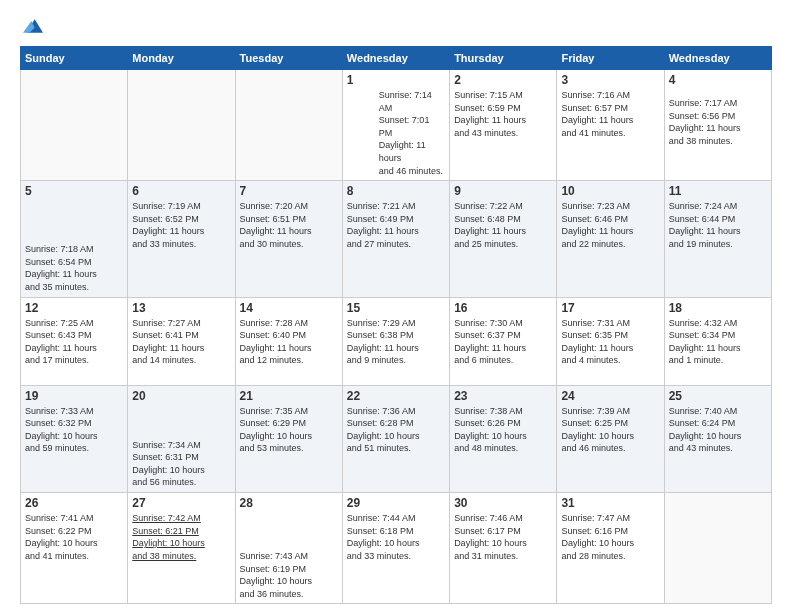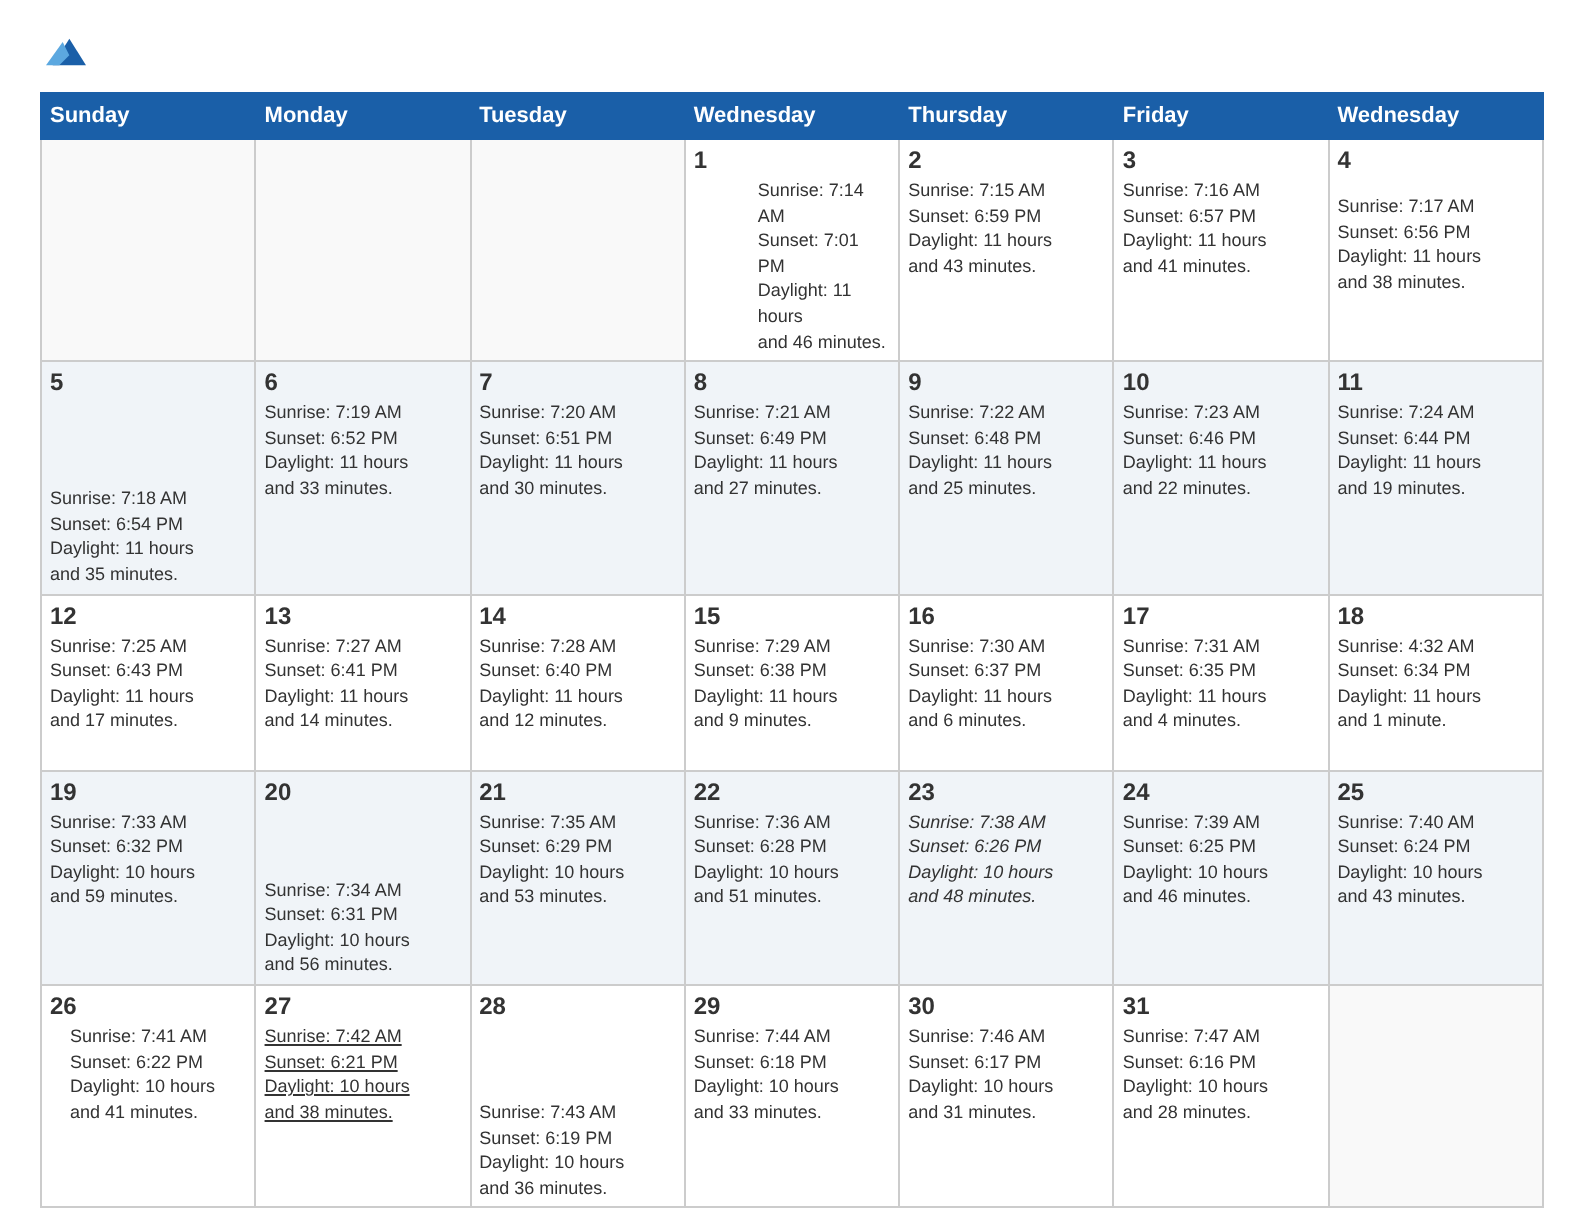--- a/index.html
+++ b/index.html
@@ -296,21 +296,21 @@
           </td>
           <td>
             <span class="day-number">22</span>
             <div class="day-info" style="white-space: pre-line;">Sunrise: 7:36 AM
 Sunset: 6:28 PM
 Daylight: 10 hours
 and 51 minutes.</div>
           </td>
           <td>
             <span class="day-number">23</span>
-            <div class="day-info" style="white-space: pre-line; font-style: italic;">Sunrise: 7:38 AM
+            <div class="day-info" style="white-space: pre-line;">Sunrise: 7:38 AM
 Sunset: 6:26 PM
 Daylight: 10 hours
 and 48 minutes.</div>
           </td>
           <td>
             <span class="day-number">24</span>
             <div class="day-info" style="white-space: pre-line;">Sunrise: 7:39 AM
 Sunset: 6:25 PM
 Daylight: 10 hours
 and 46 minutes.</div>
@@ -319,21 +319,21 @@
             <span class="day-number">25</span>
             <div class="day-info" style="white-space: pre-line;">Sunrise: 7:40 AM
 Sunset: 6:24 PM
 Daylight: 10 hours
 and 43 minutes.</div>
           </td>
         </tr>
         <tr>
           <td>
             <span class="day-number">26</span>
-            <div class="day-info" style="white-space: pre-line; margin-left: 10px;">Sunrise: 7:41 AM
+            <div class="day-info" style="white-space: pre-line;">Sunrise: 7:41 AM
 Sunset: 6:22 PM
 Daylight: 10 hours
 and 41 minutes.</div>
           </td>
           <td>
             <span class="day-number">27</span>
             <div class="day-info" style="white-space: pre-line; text-decoration: underline;">Sunrise: 7:42 AM
 Sunset: 6:21 PM
 Daylight: 10 hours
 and 38 minutes.</div>

